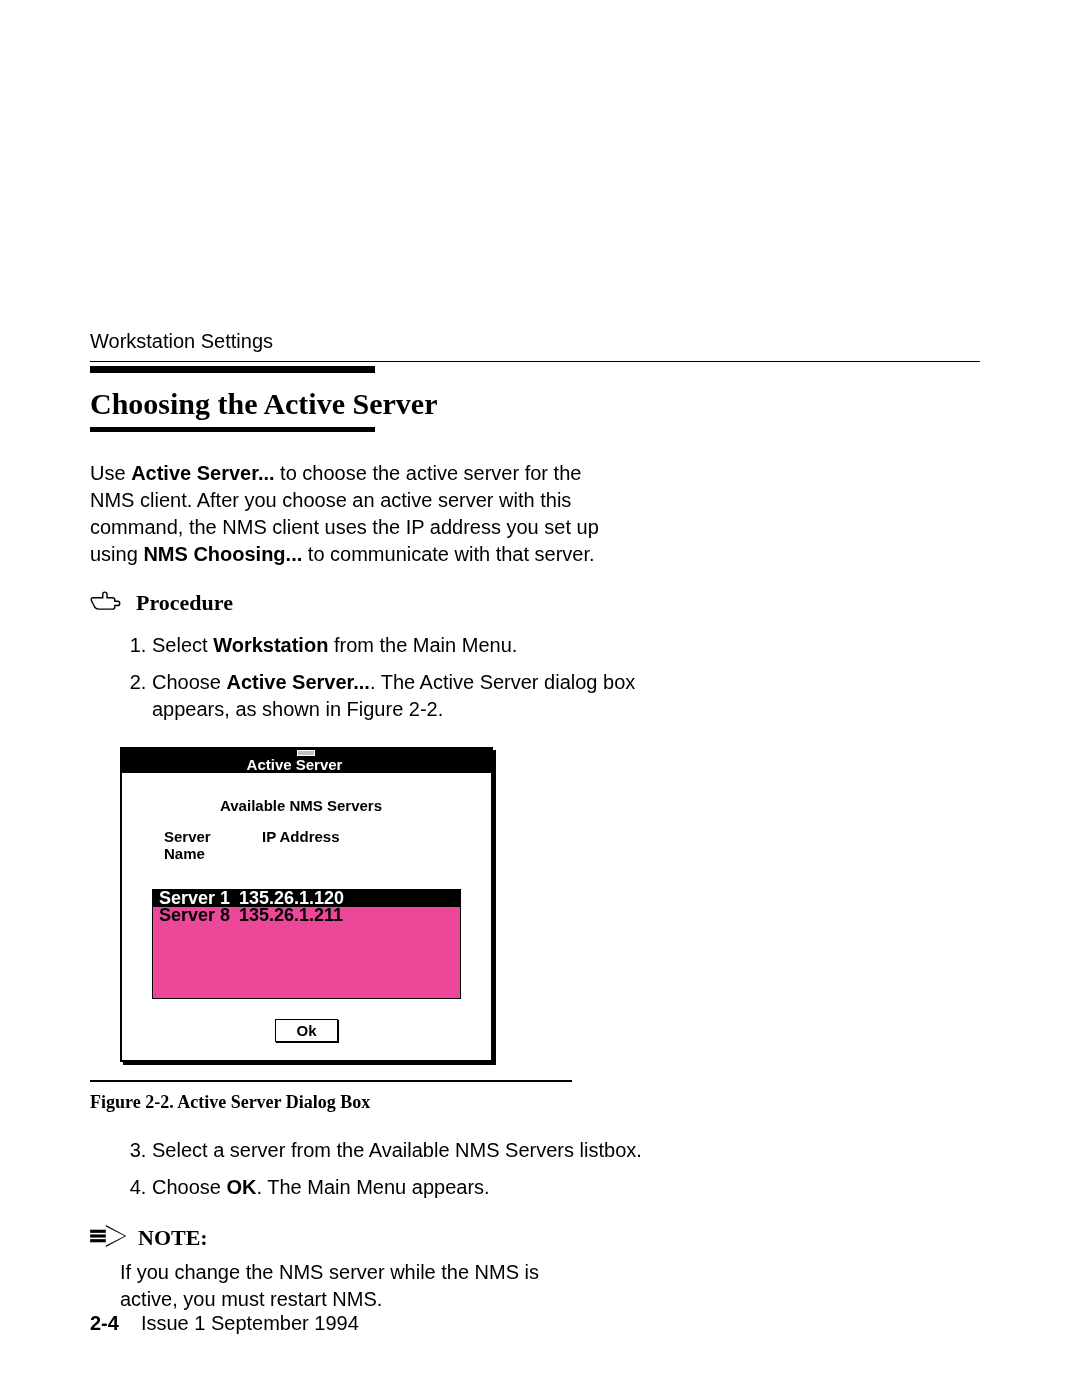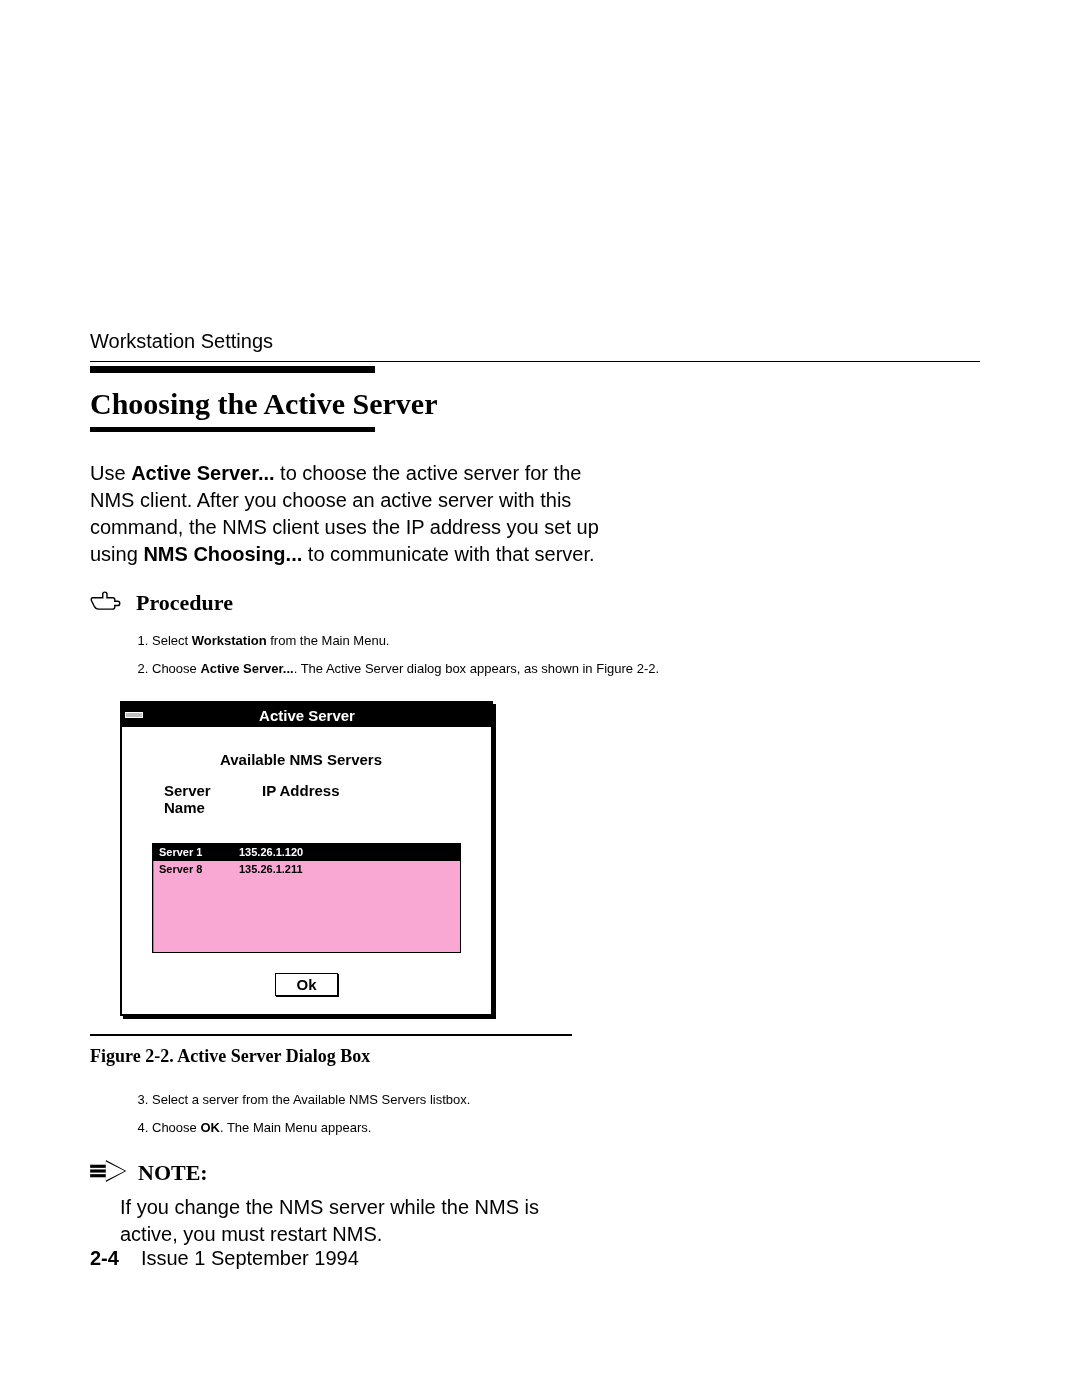--- a/index.html
+++ b/index.html
@@ -59,21 +59,21 @@
   .procedure-label {
     font-family: "Times New Roman", serif;
     font-weight: bold;
     font-size: 22px;
   }
   .hand-icon svg { width: 34px; height: 24px; }
   .steps {
     list-style: decimal;
     margin: 14px 0 24px 0;
     padding-left: 62px;
-    font-size: 13px;
+    font-size: 20px;
     line-height: 1.35;
     max-width: 540px;
   }
   .steps li { margin-bottom: 10px; }
 
   .dialog-wrap {
     margin-left: 30px;
     margin-bottom: 18px;
   }
   .dialog {
@@ -85,20 +85,21 @@
   .titlebar {
     background: #000;
     color: #fff;
     display: flex;
     align-items: center;
     padding: 0;
     height: 24px;
     font-family: "Helvetica", Arial, sans-serif;
     font-weight: bold;
     font-size: 15px;
+    flex-direction: column;
   }
   .sysmenu {
     width: 24px;
     height: 24px;
     background: #000;
     display: flex;
     align-items: center;
     justify-content: center;
     border-right: 1px solid #000;
   }
@@ -127,22 +128,22 @@
     font-weight: bold;
     font-size: 15px;
     margin-left: 12px;
     gap: 8px;
     margin-bottom: 6px;
   }
   .col-headers span:first-child { width: 90px; }
   .listbox {
     border: 1px solid #000;
     height: 108px;
-    background: #f9a8d4;
-    font-size: 11px;
+    background: #ec4899;
+    font-size: 18px;
     font-weight: bold;
     font-family: "Helvetica", Arial, sans-serif;
     overflow: hidden;
     box-shadow: inset 1px 1px 0 #888;
     margin-top: 27px;
   }
   .list-row {
     display: flex;
     padding: 0 6px;
     line-height: 17px;

